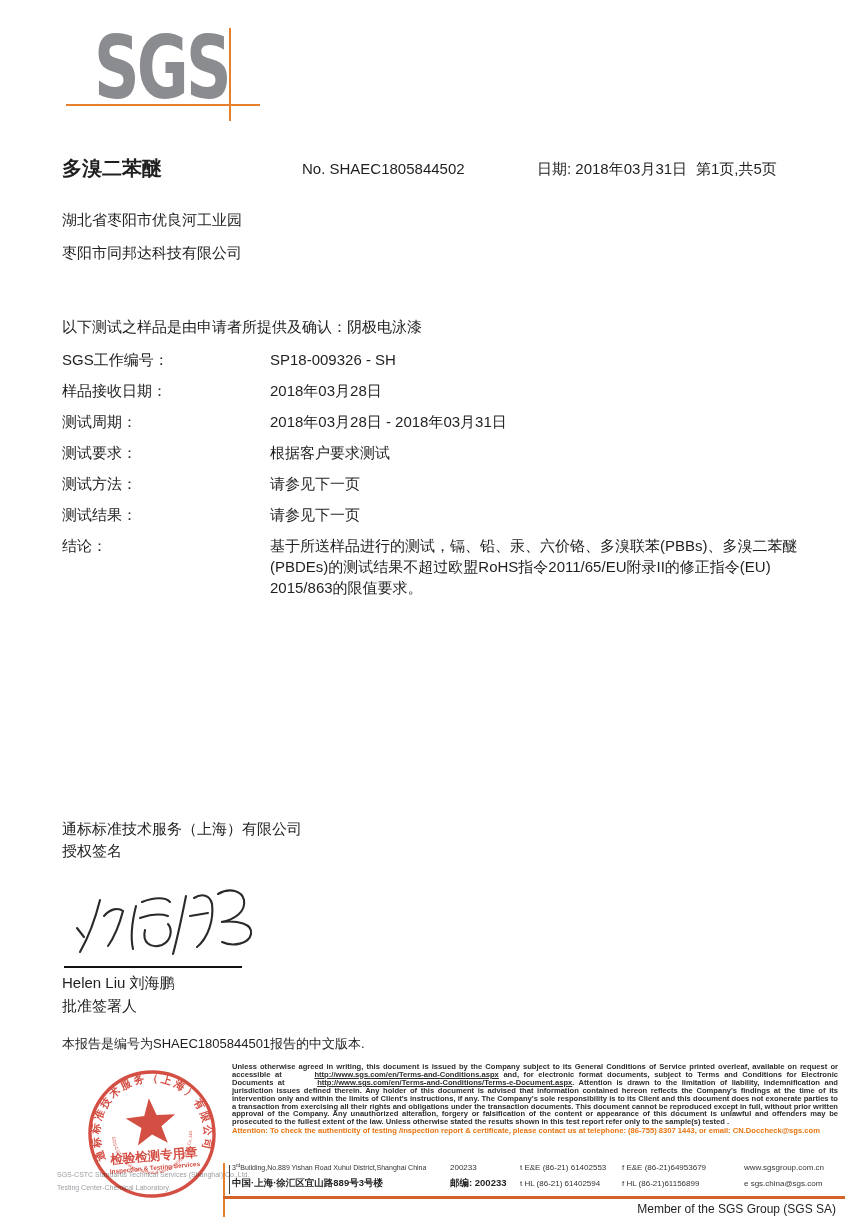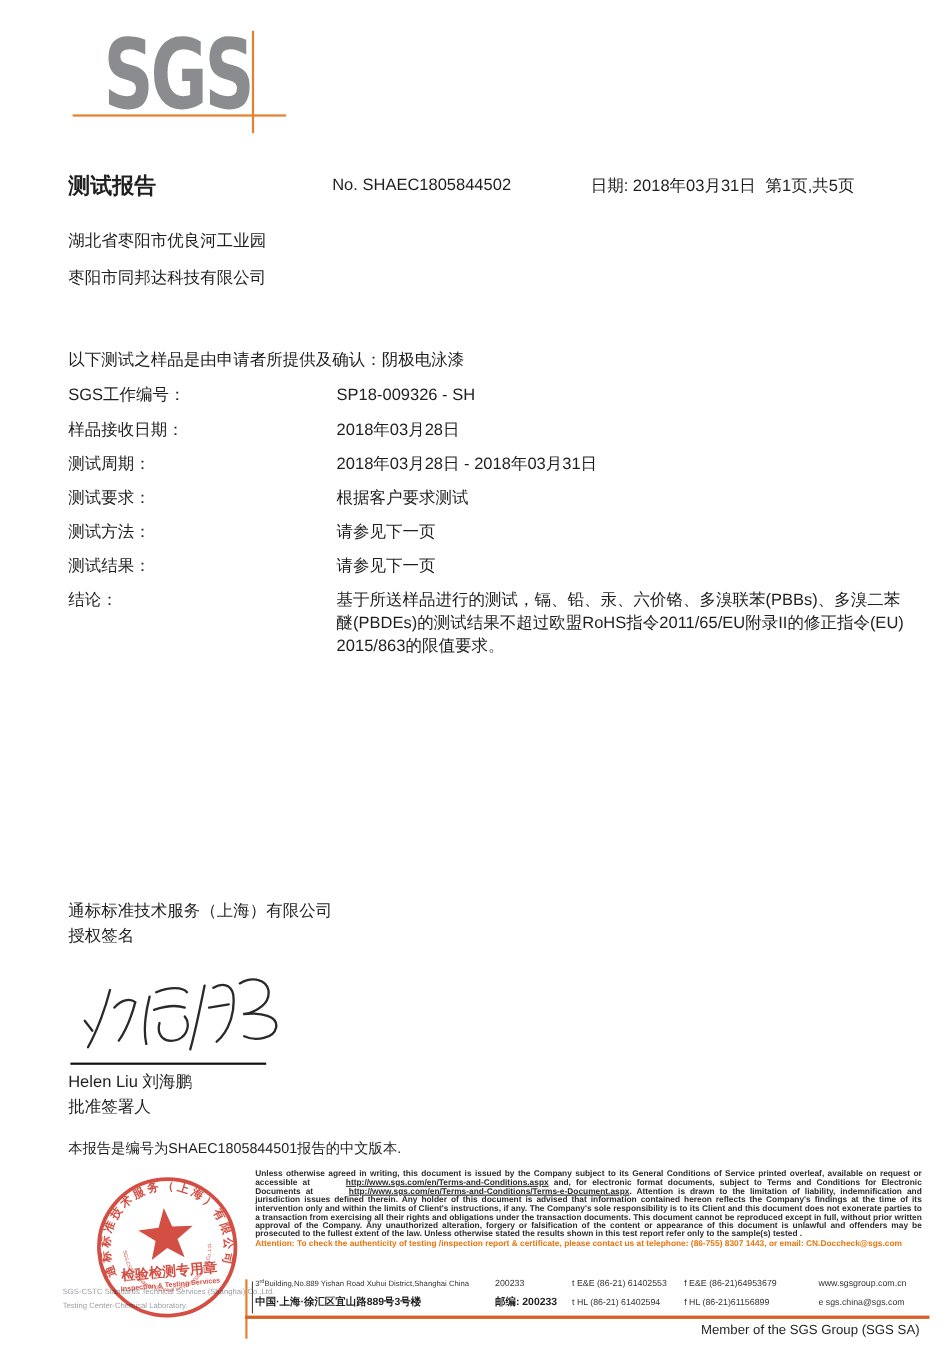--- a/index.html
+++ b/index.html
@@ -28,21 +28,21 @@
   .page-info{ position:absolute; left:696px; top:160px; font-size:15px;text-align:right; }
 
   .applicant{ position:absolute; left:62px; top:203px; font-size:15px; line-height:33px; }
 
   .sample-statement{ position:absolute; left:62px; top:318px; font-size:15px; }
 
   
   .fields{ position:absolute; left:62px; top:349px; width:770px; }
   .frow{ display:flex; margin-bottom:10px; }
   .flabel{ width:208px; flex:0 0 208px; font-size:15px; line-height:21px; }
-  .fvalue{ flex:1; font-size:15px; line-height:21px;margin-left:36px; }
+  .fvalue{ flex:1; font-size:15px; line-height:21px; }
 
   
   .sig-company{ position:absolute; left:62px; top:818px; font-size:15px; line-height:22px; }
   .sig-svg{ position:absolute; left:70px; top:886px; }
   .sig-line{ position:absolute; left:64px; top:966px; width:178px; height:2px; background:#111; }
   .sig-name{ position:absolute; left:62px; top:974px; font-size:15px; }
   .sig-title{ position:absolute; left:62px; top:997px; font-size:15px; }
 
   .version-note{ position:absolute; left:62px; top:1035px; font-size:13px; }
 
@@ -82,21 +82,21 @@
 <body>
 
 <div class="page">
 
   <div>
     <div class="logo-text">SGS</div>
     <div class="logo-hline"></div>
     <div class="logo-vline"></div>
   </div>
 
-  <div class="doc-title">测试报告</div>
+  <div class="doc-title">多溴二苯醚</div>
   <div class="report-no">No. SHAEC1805844502</div>
   <div class="report-date">日期: 2018年03月31日</div>
   <div class="page-info">第1页,共5页</div>
 
   <div class="applicant">
     <div>湖北省枣阳市优良河工业园</div>
     <div>枣阳市同邦达科技有限公司</div>
   </div>
 
   <div class="sample-statement">以下测试之样品是由申请者所提供及确认：阴极电泳漆</div>

